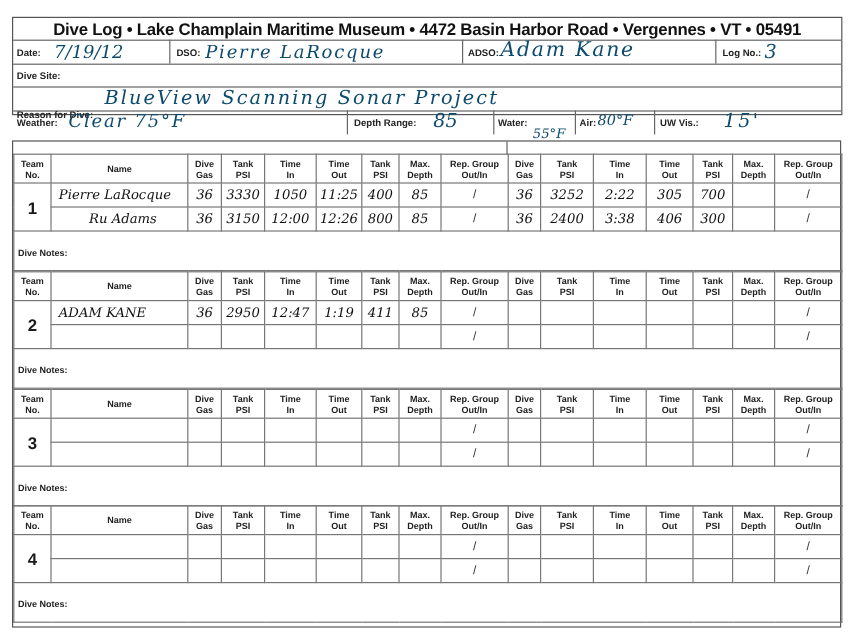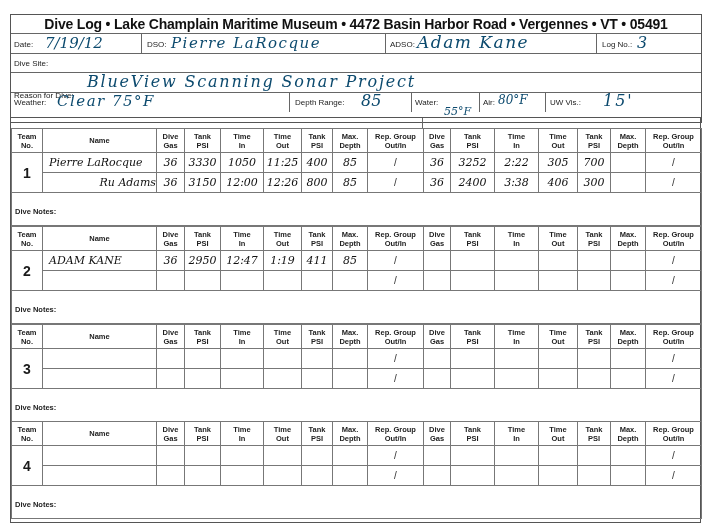--- a/index.html
+++ b/index.html
@@ -1,24 +1,24 @@
 <!DOCTYPE html>
 <html><head>
   <meta charset="utf-8">
   <style>
     html, body { margin: 0; padding: 0; background: #ffffff; }
     body { width: 709px; height: 531px; position: relative; overflow: hidden;
            font-family: "Liberation Sans", sans-serif; color: #1a1a1a; }
-    .hdr { position: absolute; left: 10px; top: 14px; width: 692px; height: 109px;
+    .hdr { position: absolute; left: 10px; top: 14px; width: 692px; height: 82px;
            border: 1.5px solid #555; box-sizing: border-box; }
     .hline { position: absolute; height: 0; border-top: 1.2px solid #666; }
     .vline { position: absolute; width: 0; border-left: 1.2px solid #666; }
     .title { position: absolute; left: 0; top: 0; width: 100%; height: 18px; text-align: center;
              font-weight: bold; font-size: 14px; line-height: 18px; color: #111; letter-spacing: -0.2px; }
-    .lbl { position: absolute; font-weight: normal; font-size: 8px; color: #222; white-space: nowrap; }
+    .lbl { position: absolute; font-weight: bold; font-size: 8px; color: #222; white-space: nowrap; }
     .hw { position: absolute; font-family: "DejaVu Serif", serif; font-style: italic; color: #0c4a6e;
           white-space: nowrap; }
     .grid { position: absolute; left: 10px; top: 117px; width: 691px; height: 406px;
             border: 1.5px solid #555; box-sizing: border-box; }
     table.blk { position: absolute; border-collapse: collapse; table-layout: fixed; }
     table.blk td { border: 1px solid #777; padding: 0; text-align: center; vertical-align: middle;
                    overflow: hidden; white-space: nowrap; }
     .ch { font-weight: bold; font-size: 7.5px; line-height: 9px; color: #222; }
     .team { font-weight: bold; font-size: 14px; }
     .cell { font-family: "DejaVu Serif", serif; font-style: italic; font-size: 11px; color: #111; }
@@ -125,21 +125,21 @@
           <td class="slash">/</td>
           <td class="cell">36</td>
           <td class="cell">3252</td>
           <td class="cell">2:22</td>
           <td class="cell">305</td>
           <td class="cell">700</td>
           <td class="cell"></td>
           <td class="slash">/</td>
         </tr>
     <tr class="r1" style="height:20px;">
-          <td class="cell" style="text-align: right; padding-left: 6px; margin-left: 36px;">Ru Adams</td>
+          <td class="cell" style="text-align: center; padding-left: 6px; margin-left: 36px;">Ru Adams</td>
           <td class="cell">36</td>
           <td class="cell">3150</td>
           <td class="cell">12:00</td>
           <td class="cell">12:26</td>
           <td class="cell">800</td>
           <td class="cell">85</td>
           <td class="slash">/</td>
           <td class="cell">36</td>
           <td class="cell">2400</td>
           <td class="cell">3:38</td>

